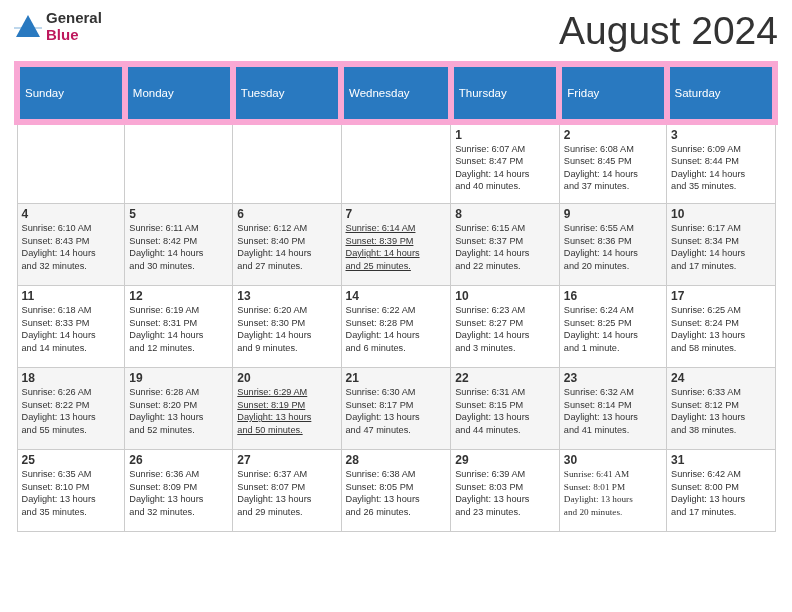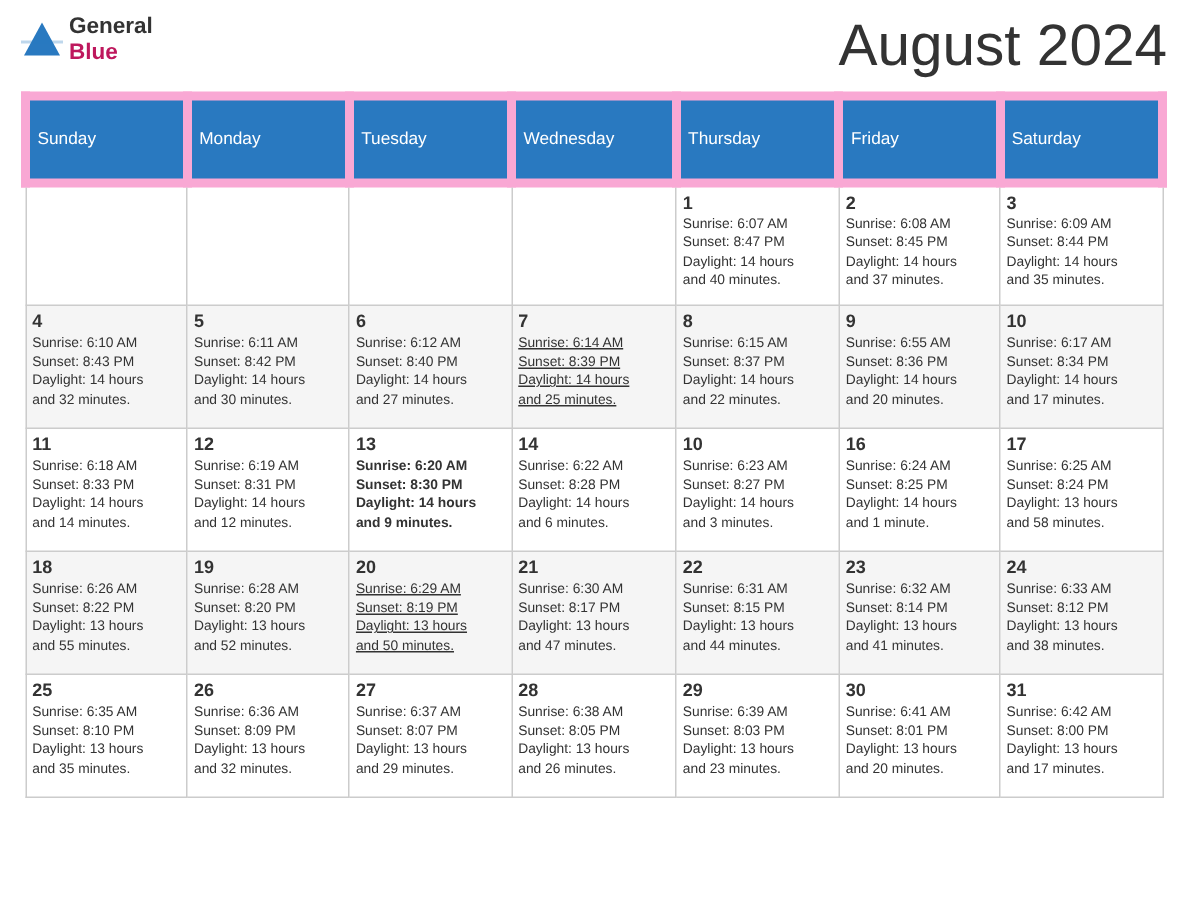--- a/index.html
+++ b/index.html
@@ -184,21 +184,21 @@
         </tr>
         <tr>
           <td><span class="day-num">11</span><span class="day-info" style="white-space: pre-line;">Sunrise: 6:18 AM
 Sunset: 8:33 PM
 Daylight: 14 hours
 and 14 minutes.</span></td>
           <td><span class="day-num">12</span><span class="day-info" style="white-space: pre-line;">Sunrise: 6:19 AM
 Sunset: 8:31 PM
 Daylight: 14 hours
 and 12 minutes.</span></td>
-          <td><span class="day-num">13</span><span class="day-info" style="white-space: pre-line; font-weight: bold;">Sunrise: 6:20 AM
+          <td><span class="day-num">13</span><span class="day-info" style="white-space: pre-line;">Sunrise: 6:20 AM
 Sunset: 8:30 PM
 Daylight: 14 hours
 and 9 minutes.</span></td>
           <td><span class="day-num">14</span><span class="day-info" style="white-space: pre-line;">Sunrise: 6:22 AM
 Sunset: 8:28 PM
 Daylight: 14 hours
 and 6 minutes.</span></td>
           <td><span class="day-num">10</span><span class="day-info" style="white-space: pre-line;">Sunrise: 6:23 AM
 Sunset: 8:27 PM
 Daylight: 14 hours
@@ -256,21 +256,21 @@
 Daylight: 13 hours
 and 29 minutes.</span></td>
           <td><span class="day-num">28</span><span class="day-info" style="white-space: pre-line;">Sunrise: 6:38 AM
 Sunset: 8:05 PM
 Daylight: 13 hours
 and 26 minutes.</span></td>
           <td><span class="day-num">29</span><span class="day-info" style="white-space: pre-line;">Sunrise: 6:39 AM
 Sunset: 8:03 PM
 Daylight: 13 hours
 and 23 minutes.</span></td>
-          <td><span class="day-num">30</span><span class="day-info" style="white-space: pre-line;">Sunrise: 6:41 AM
+          <td><span class="day-num">30</span><span class="day-info" style="white-space: pre-line; font-family: Liberation Serif, serif;">Sunrise: 6:41 AM
 Sunset: 8:01 PM
 Daylight: 13 hours
 and 20 minutes.</span></td>
           <td><span class="day-num">31</span><span class="day-info" style="white-space: pre-line; text-align: right;">Sunrise: 6:42 AM
 Sunset: 8:00 PM
 Daylight: 13 hours
 and 17 minutes.</span></td>
         </tr>
       </tbody>
   </table>

